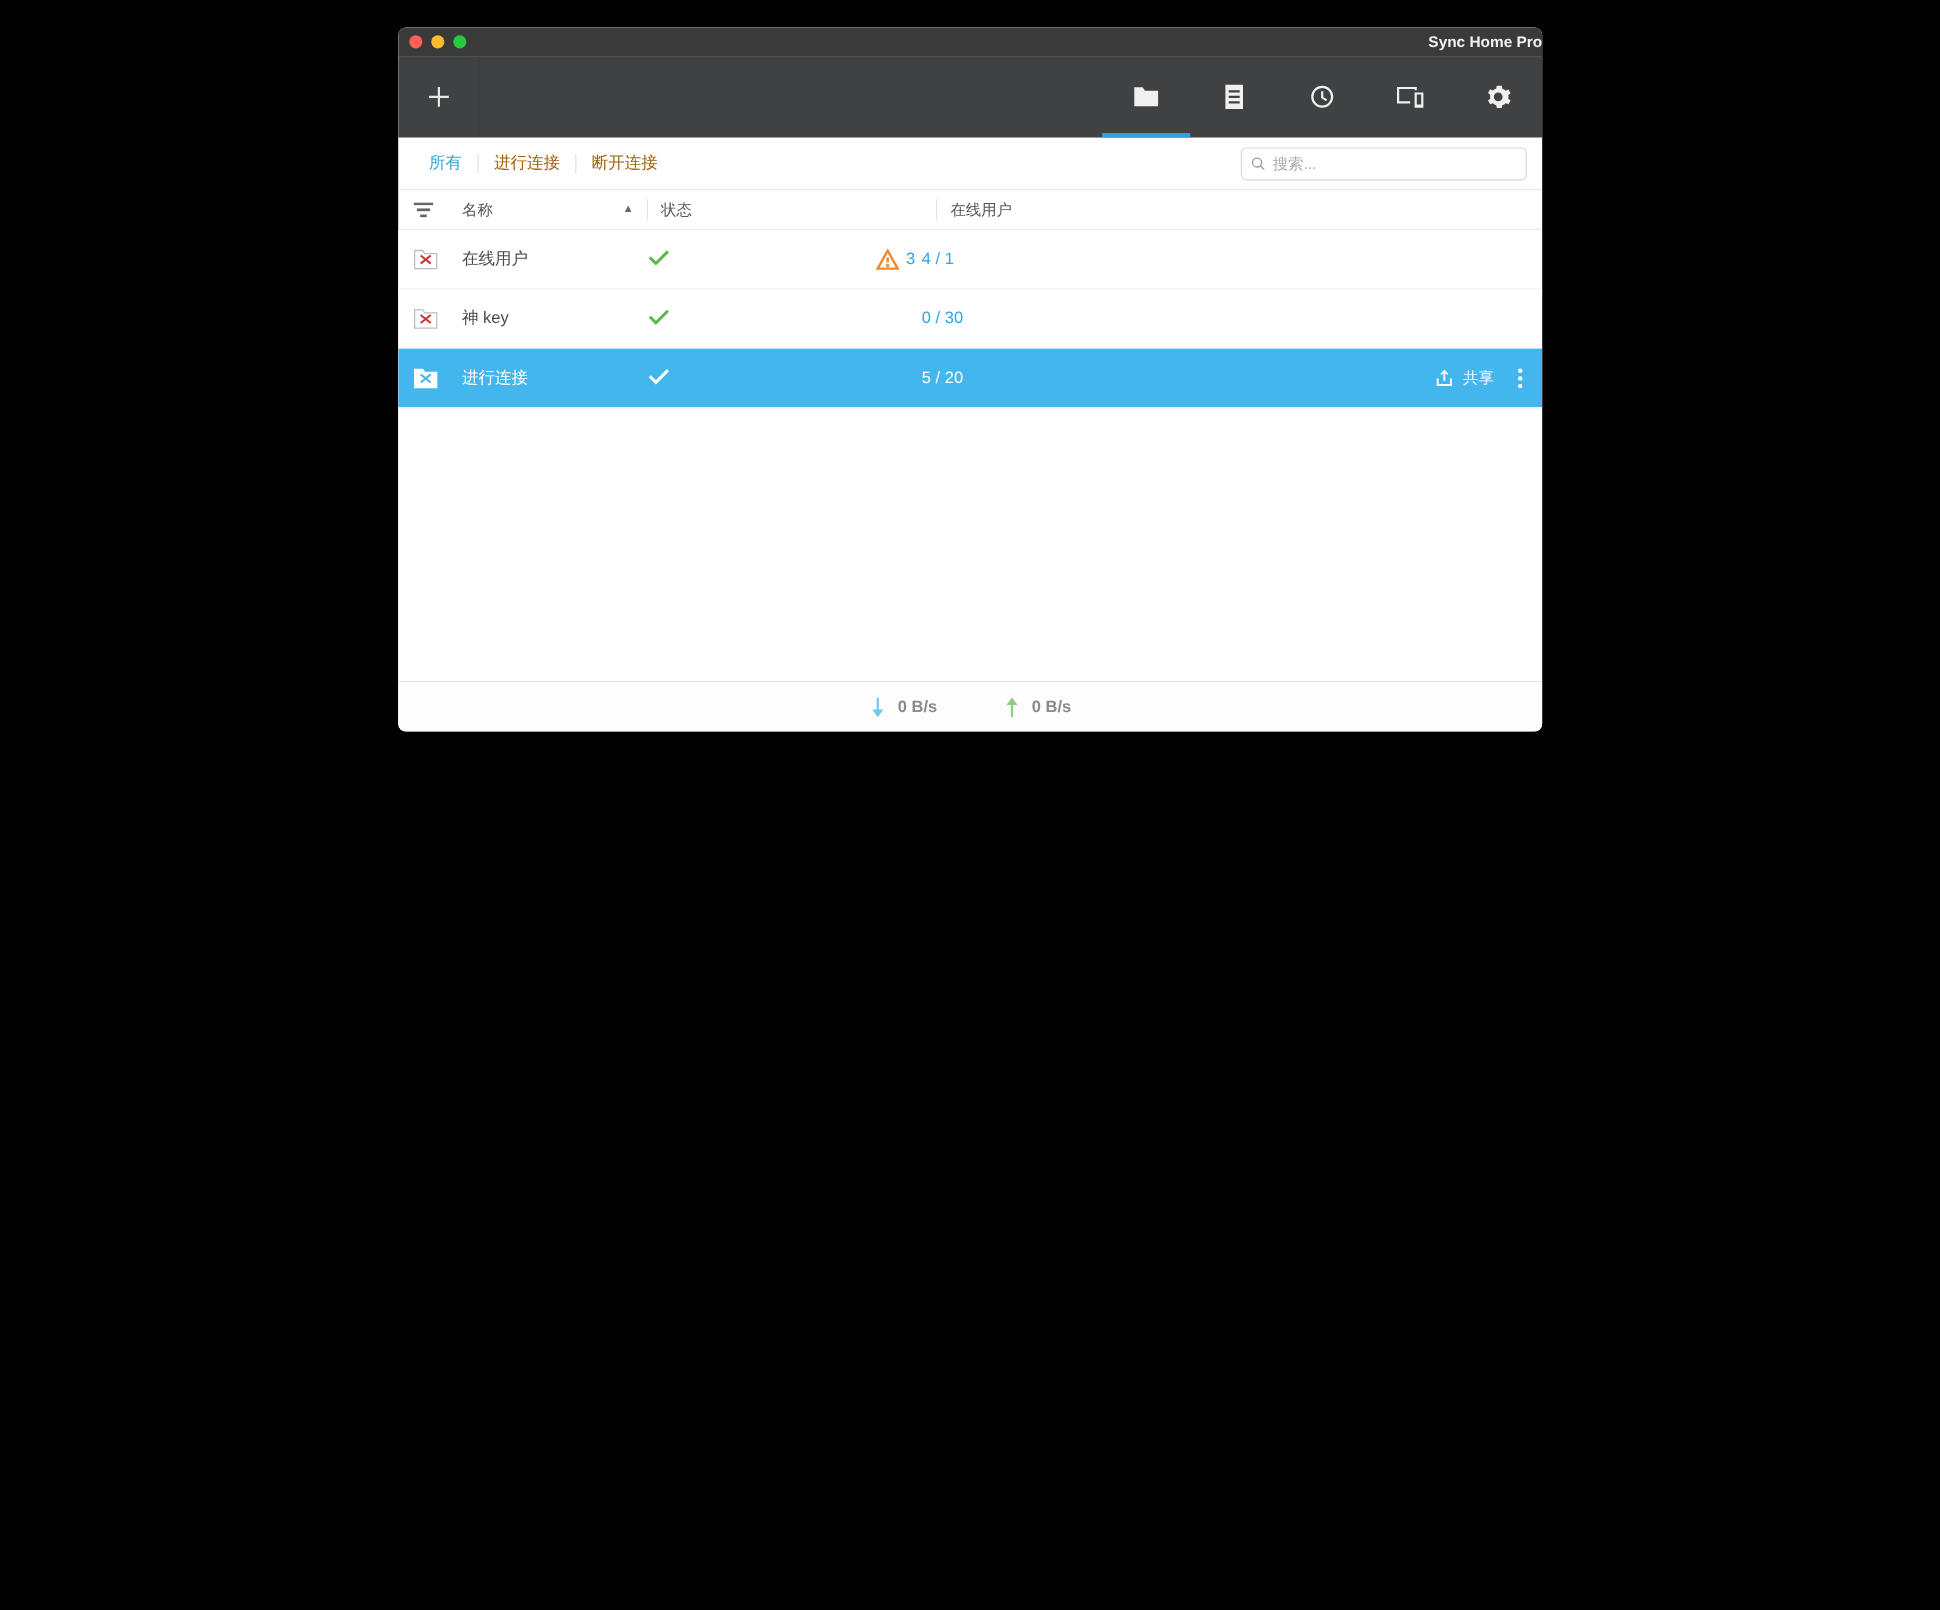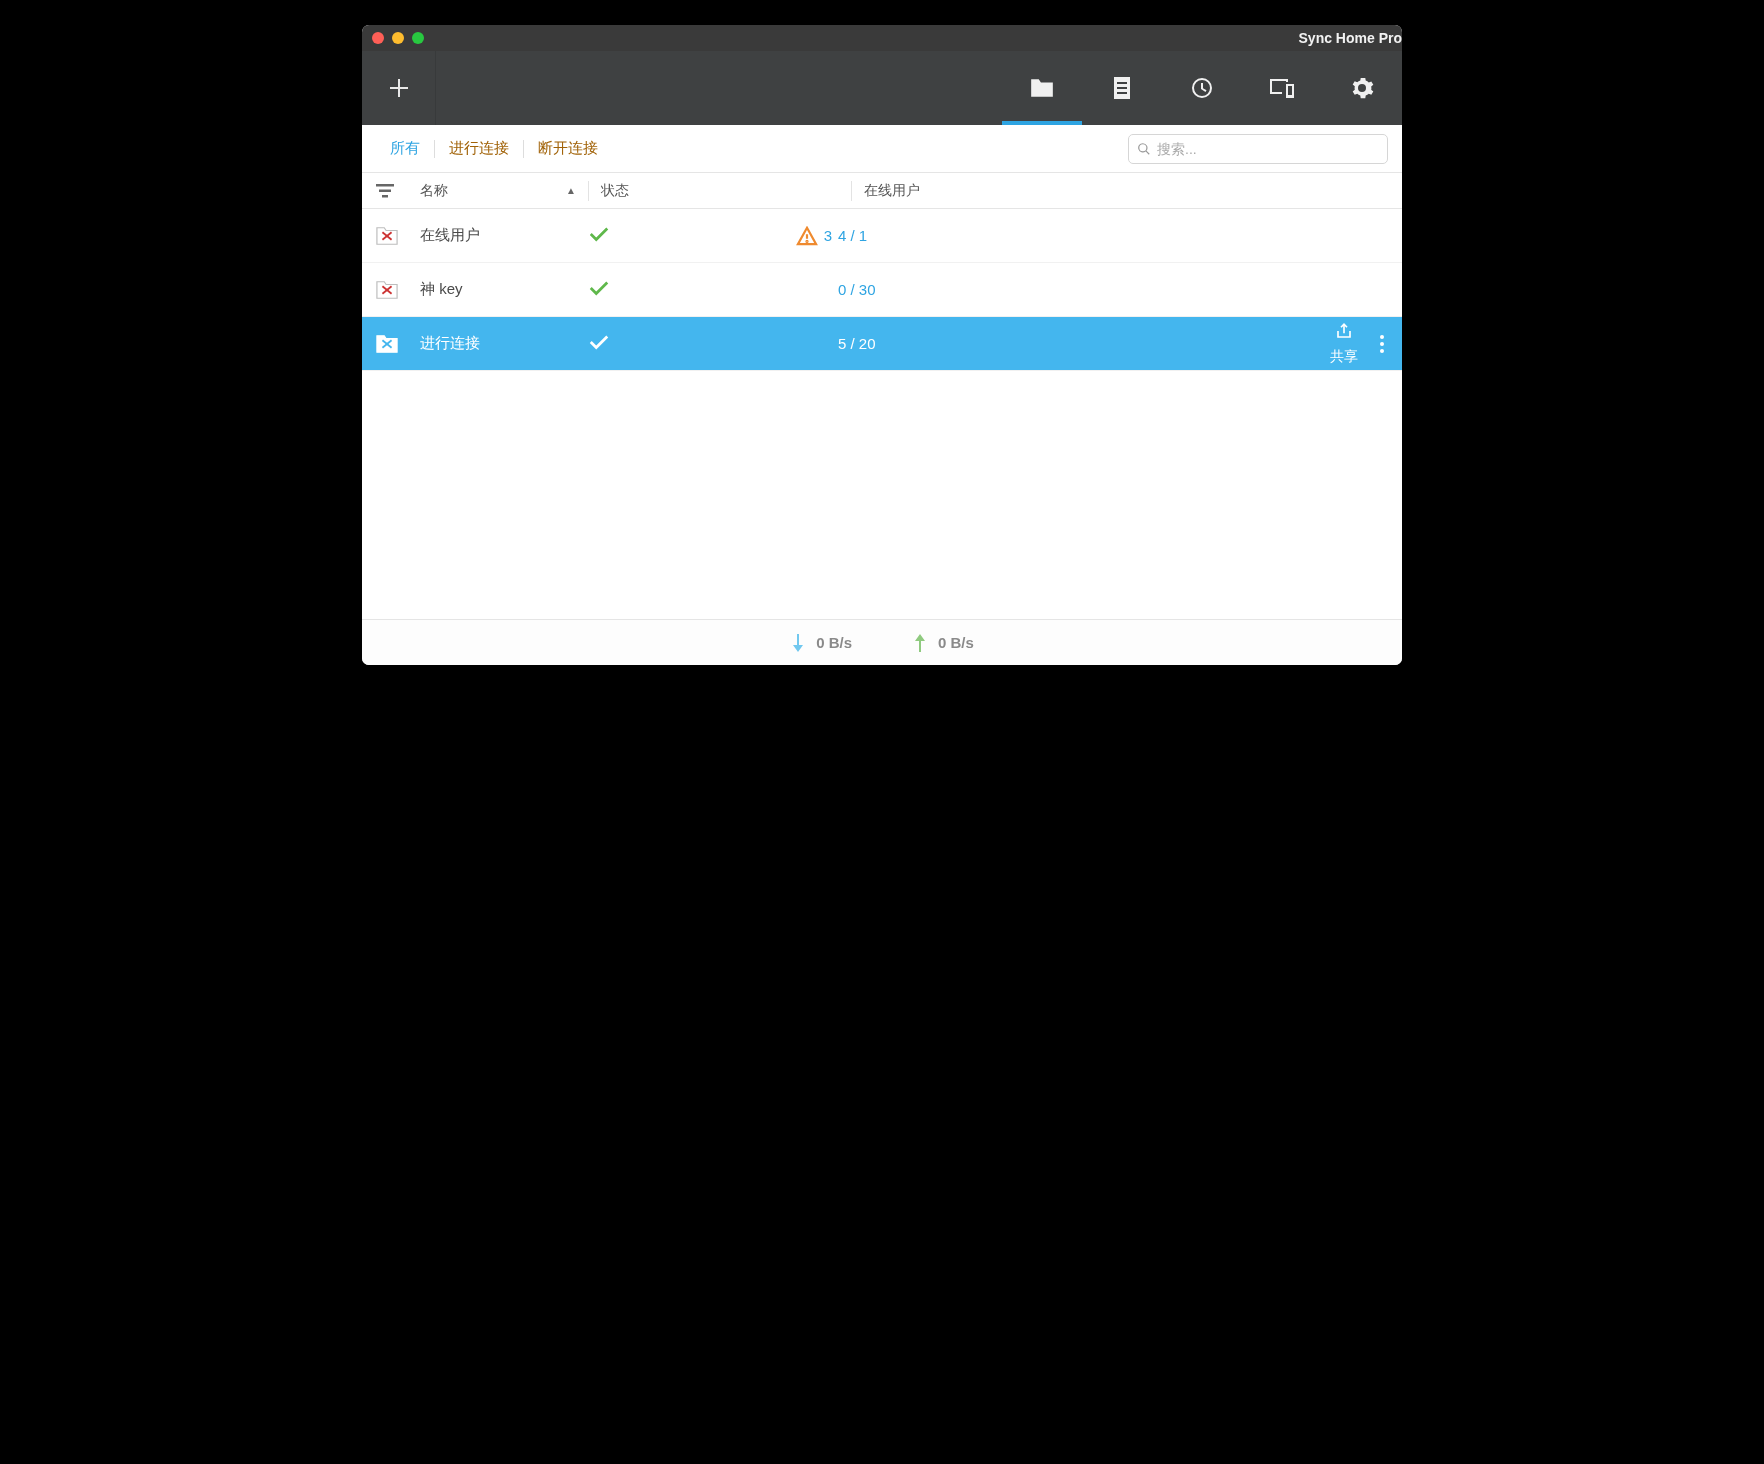--- a/index.html
+++ b/index.html
@@ -110,21 +110,21 @@
   .row.selected .folder-icon polygon { fill:#fff; }
   .row .icon-cell { width:44px; display:flex; align-items:center; justify-content:flex-start; }
   .row .name-cell { width:168px; color:#4a4a4a; }
   .row.selected .name-cell { color:#fff; }
   .row .status-cell { width:250px; display:flex; align-items:center; gap:8px; }
   .row .users-cell { flex:1; }
   .users-text { color:#2ea4e2; }
   .warn-wrap { display:flex; align-items:center; gap:6px; margin-left:auto; margin-right:6px; }
   .warn-count { color:#2ea4e2; }
   .row-actions { display:flex; align-items:center; gap:18px; margin-left:auto; }
-  .share-btn { display:flex; align-items:center; gap:8px; color:#fff; font-size:14px; cursor:pointer;flex-direction:column; }
+  .share-btn { display:flex; align-items:center; gap:8px; color:#fff; font-size:14px; cursor:pointer; }
   .more-btn { display:flex; flex-direction:column; gap:3px; cursor:pointer; padding:4px; }
   .more-btn span { width:4px; height:4px; background:#fff; border-radius:50%; }
   .statusbar {
     height: 46px; border-top:1px solid #e5e5e5;
     display:flex; align-items:center; justify-content:center; gap:60px;
     font-size:15px; color:#8a8a8a; font-weight:600;
     background:#fdfdfd;
   }
   .speed { display:flex; align-items:center; gap:10px; }
   .folder-icon { width:22px; height:20px; }

